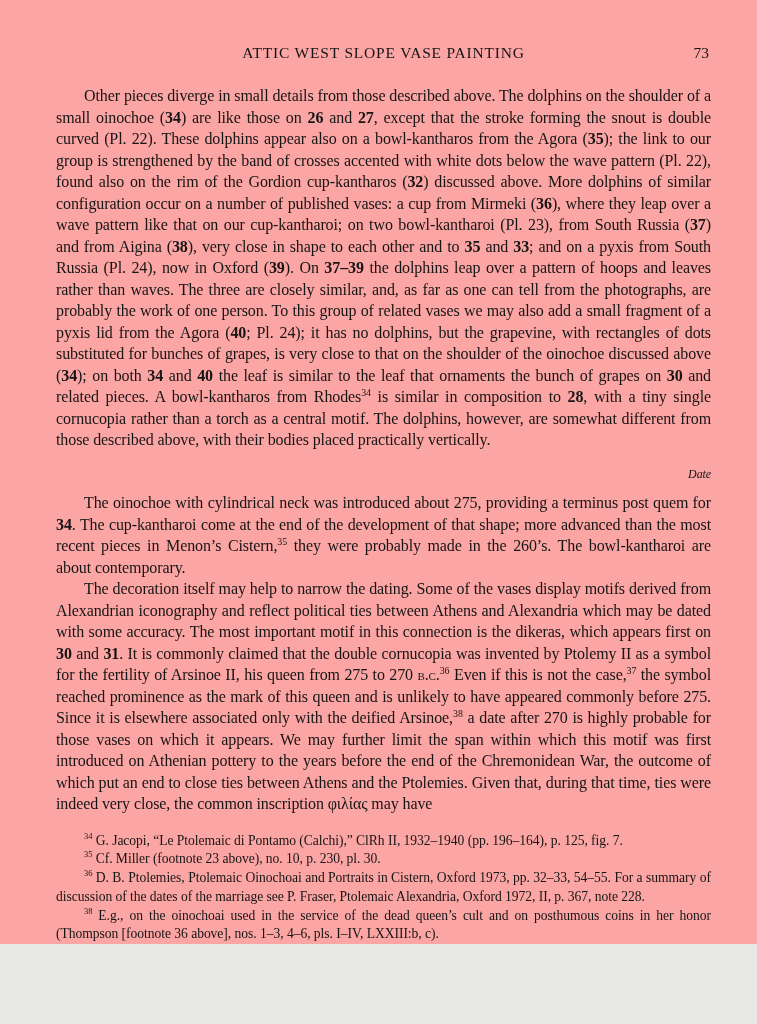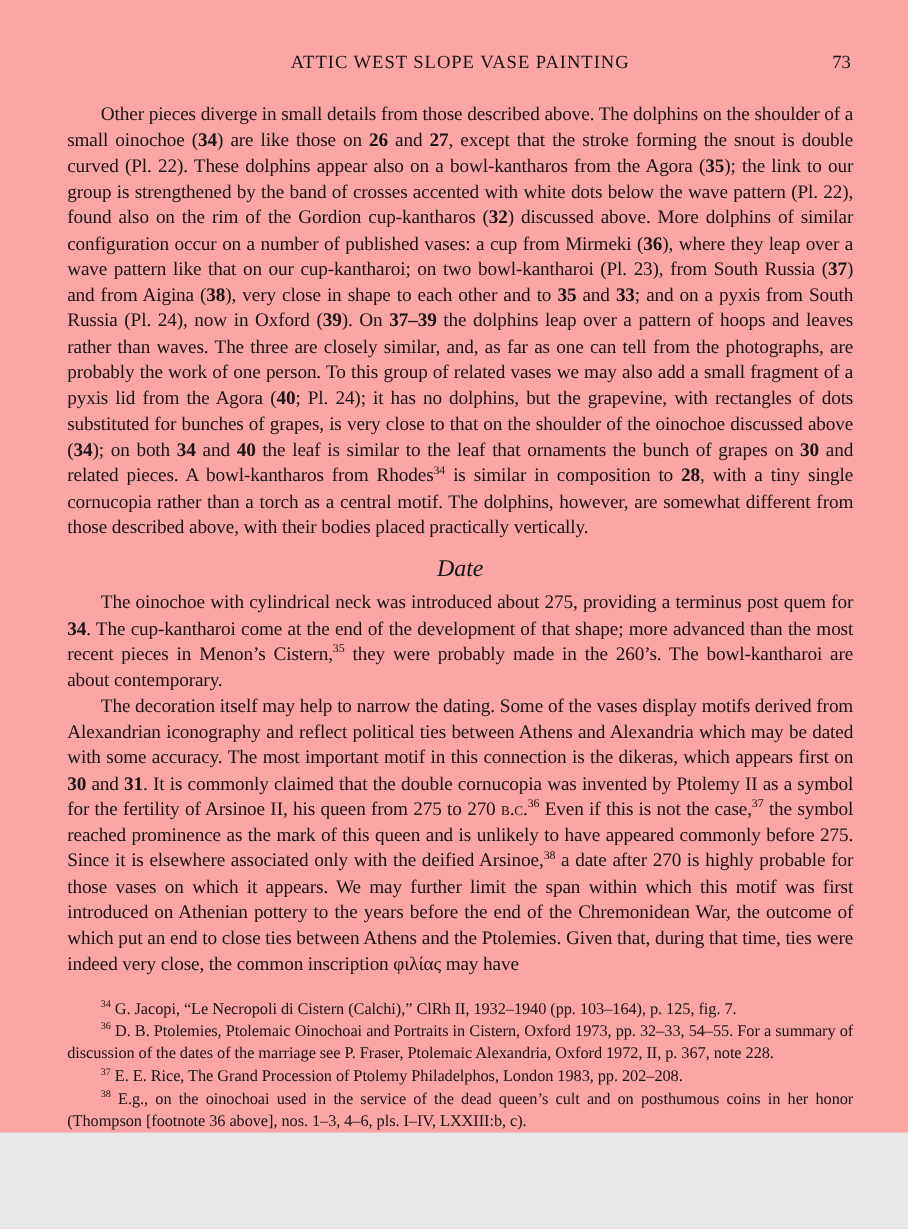--- a/index.html
+++ b/index.html
@@ -39,24 +39,24 @@
     line-height: 21.5px;
     letter-spacing: -0.1px;
     text-align: justify;
   }
   .para {
     margin: 0;
     text-indent: 28px;
   }
   .section-heading {
     margin: 13px 0 7px 0;
-    font-size: 20px;
+    font-size: 12px;
     font-weight: normal;
     font-style: italic;
-    text-align: center;
+    text-align: right;
     text-indent: 0;
   }
   .footnotes {
     margin-top: 17px;
     font-size: 13.6px;
     line-height: 18.8px;
     letter-spacing: -0.05px;
     text-align: justify;
   }
   .footnote {
@@ -86,19 +86,19 @@
     <p class="para"><span>Other pieces diverge in small details from those described above. The dolphins on the shoulder of a small oinochoe (</span><span class="b">34</span><span>) are like those on </span><span class="b">26</span><span> and </span><span class="b">27</span><span>, except that the stroke forming the snout is double curved (Pl. 22). These dolphins appear also on a bowl-kantharos from the Agora (</span><span class="b">35</span><span>); the link to our group is strengthened by the band of crosses accented with white dots below the wave pattern (Pl. 22), found also on the rim of the Gordion cup-kantharos (</span><span class="b">32</span><span>) discussed above. More dolphins of similar configuration occur on a number of published vases: a cup from Mirmeki (</span><span class="b">36</span><span>), where they leap over a wave pattern like that on our cup-kantharoi; on two bowl-kantharoi (Pl. 23), from South Russia (</span><span class="b">37</span><span>) and from Aigina (</span><span class="b">38</span><span>), very close in shape to each other and to </span><span class="b">35</span><span> and </span><span class="b">33</span><span>; and on a pyxis from South Russia (Pl. 24), now in Oxford (</span><span class="b">39</span><span>). On </span><span class="b">37–39</span><span> the dolphins leap over a pattern of hoops and leaves rather than waves. The three are closely similar, and, as far as one can tell from the photographs, are probably the work of one person. To this group of related vases we may also add a small fragment of a pyxis lid from the Agora (</span><span class="b">40</span><span>; Pl. 24); it has no dolphins, but the grapevine, with rectangles of dots substituted for bunches of grapes, is very close to that on the shoulder of the oinochoe discussed above (</span><span class="b">34</span><span>); on both </span><span class="b">34</span><span> and </span><span class="b">40</span><span> the leaf is similar to the leaf that ornaments the bunch of grapes on </span><span class="b">30</span><span> and related pieces. A bowl-kantharos from Rhodes</span><span class="sup">34</span><span> is similar in composition to </span><span class="b">28</span><span>, with a tiny single cornucopia rather than a torch as a central motif. The dolphins, however, are somewhat different from those described above, with their bodies placed practically vertically.</span></p>
 
     <h2 class="section-heading">Date</h2>
 
     <p class="para"><span>The oinochoe with cylindrical neck was introduced about 275, providing a </span><span class="i">terminus post quem</span><span> for </span><span class="b">34</span><span>. The cup-kantharoi come at the end of the development of that shape; more advanced than the most recent pieces in Menon’s Cistern,</span><span class="sup">35</span><span> they were probably made in the 260’s. The bowl-kantharoi are about contemporary.</span></p>
 
     <p class="para"><span>The decoration itself may help to narrow the dating. Some of the vases display motifs derived from Alexandrian iconography and reflect political ties between Athens and Alexandria which may be dated with some accuracy. The most important motif in this connection is the </span><span class="i">dikeras</span><span>, which appears first on </span><span class="b">30</span><span> and </span><span class="b">31</span><span>. It is commonly claimed that the double cornucopia was invented by Ptolemy II as a symbol for the fertility of Arsinoe II, his queen from 275 to 270 </span><span class="sc">b.c.</span><span class="sup">36</span><span> Even if this is not the case,</span><span class="sup">37</span><span> the symbol reached prominence as the mark of this queen and is unlikely to have appeared commonly before 275. Since it is elsewhere associated only with the deified Arsinoe,</span><span class="sup">38</span><span> a date after 270 is highly probable for those vases on which it appears. We may further limit the span within which this motif was first introduced on Athenian pottery to the years before the end of the Chremonidean War, the outcome of which put an end to close ties between Athens and the Ptolemies. Given that, during that time, ties were indeed very close, the common inscription </span><span class="i">φιλίας</span><span> may have</span></p>
   </main>
 
   <footer class="footnotes">
-    <p class="footnote"><span class="sup">34</span><span> G. Jacopi, “Le Necropoli di Cistern (Calchi),” </span><span class="i">ClRh</span><span> II, 1932–1940 (pp. 103–164), p. 125, fig. 7.</span></p>
+    <p class="footnote"><span class="sup">34</span><span> G. Jacopi, “Le Ptolemaic di Pontamo (Calchi),” </span><span class="i">ClRh</span><span> II, 1932–1940 (pp. 196–164), p. 125, fig. 7.</span></p>
+    <p class="footnote"><span class="sup">35</span><span> Cf. Miller (footnote 23 above), no. 10, p. 230, pl. 30.</span></p>
     <p class="footnote"><span class="sup">36</span><span> D. B. Ptolemies, </span><span class="i">Ptolemaic Oinochoai and Portraits in Cistern</span><span>, Oxford 1973, pp. 32–33, 54–55. For a summary of discussion of the dates of the marriage see P. Fraser, </span><span class="i">Ptolemaic Alexandria</span><span>, Oxford 1972, II, p. 367, note 228.</span></p>
-    <p class="footnote"><span class="sup">37</span><span> E. E. Rice, </span><span class="i">The Grand Procession of Ptolemy Philadelphos</span><span>, London 1983, pp. 202–208.</span></p>
     <p class="footnote"><span class="sup">38</span><span> E.g., on the oinochoai used in the service of the dead queen’s cult and on posthumous coins in her honor (Thompson [footnote 36 above], nos. 1–3, 4–6, pls. I–IV, LXXIII:b, c).</span></p>
   </footer>
 
 </div>
 
 </body></html>

